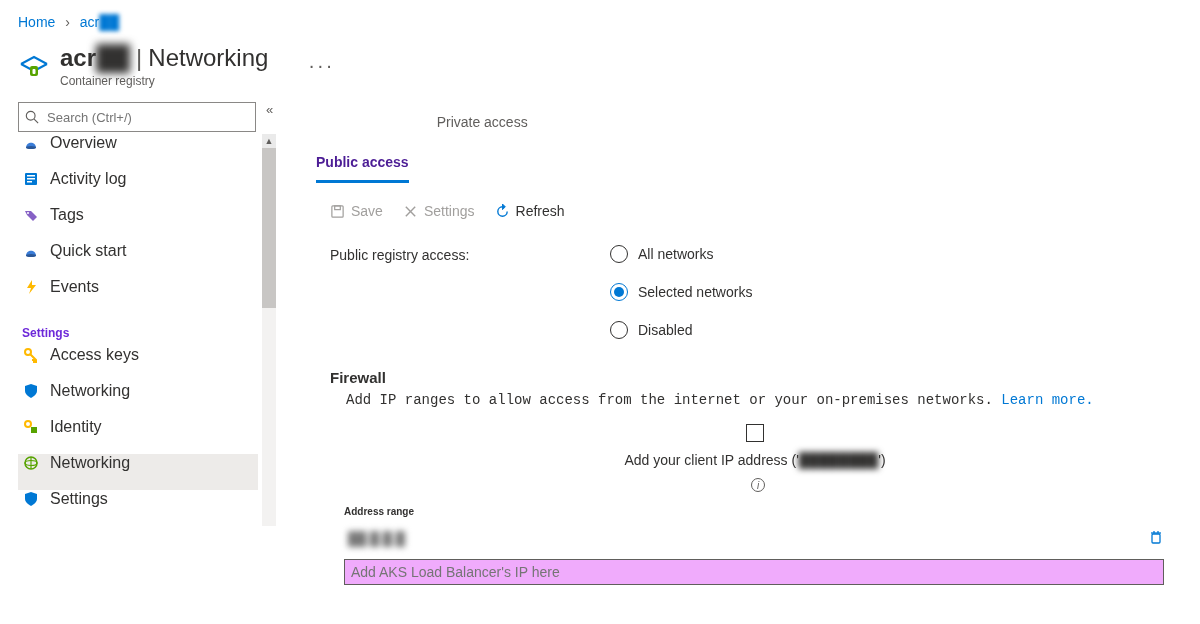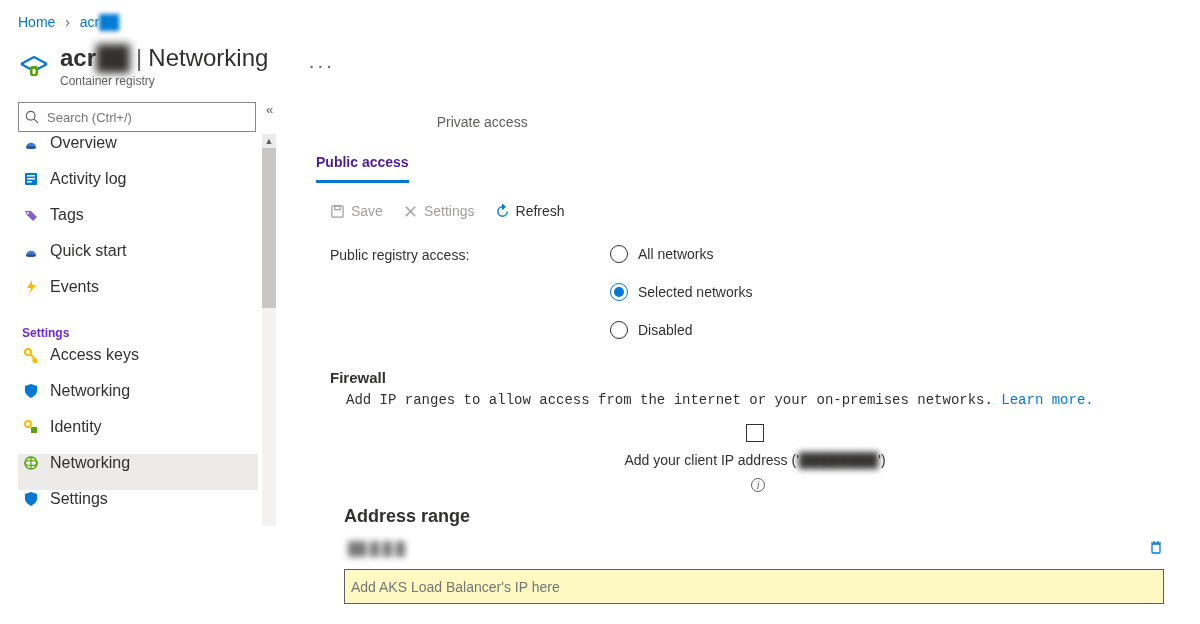--- a/index.html
+++ b/index.html
@@ -121,33 +121,33 @@
   .checkbox-box {
     width:18px; height:18px; border:1px solid #323130;
   }
   .checkbox-row .blur { filter: blur(3px); }
   .info-icon {
     width:14px; height:14px; border:1px solid #605e5c; border-radius:50%;
     display:inline-flex; align-items:center; justify-content:center;
     font-size:10px; color:#605e5c; font-style:italic; margin-left:6px;
   }
 
-  .col-head { font-size:18px; font-weight:600; margin:0 0 8px 28px;}
+  .col-head { font-size:10px; font-weight:600; margin:0 0 8px 28px;}
 
   .ip-row { display:flex; align-items:center; gap:10px; margin:0 16px 8px 28px;}
   .ip-ghost {
     flex:1; height:26px; display:flex; align-items:center;
     color:#323130; padding:0 4px;
   }
   .ip-ghost .blur { filter: blur(3px); color:#777;}
   .trash { color:#0078d4; cursor:pointer;}
 
   .ip-input {
-    flex:1; height:35px; border:1px solid #605e5c; padding:0 6px;
-    font-size:14px; color:#605e5c; background:#fef9c3;
+    flex:1; height:26px; border:1px solid #605e5c; padding:0 6px;
+    font-size:14px; color:#605e5c; background:#f0abfc;
   }
 </style>
 </head>
 <body>
 
 <div class="breadcrumb">
   <a href="#">Home</a>
   <span class="sep">›</span>
   <a href="#">
     <span>acr</span><span class="blur">██</span>

